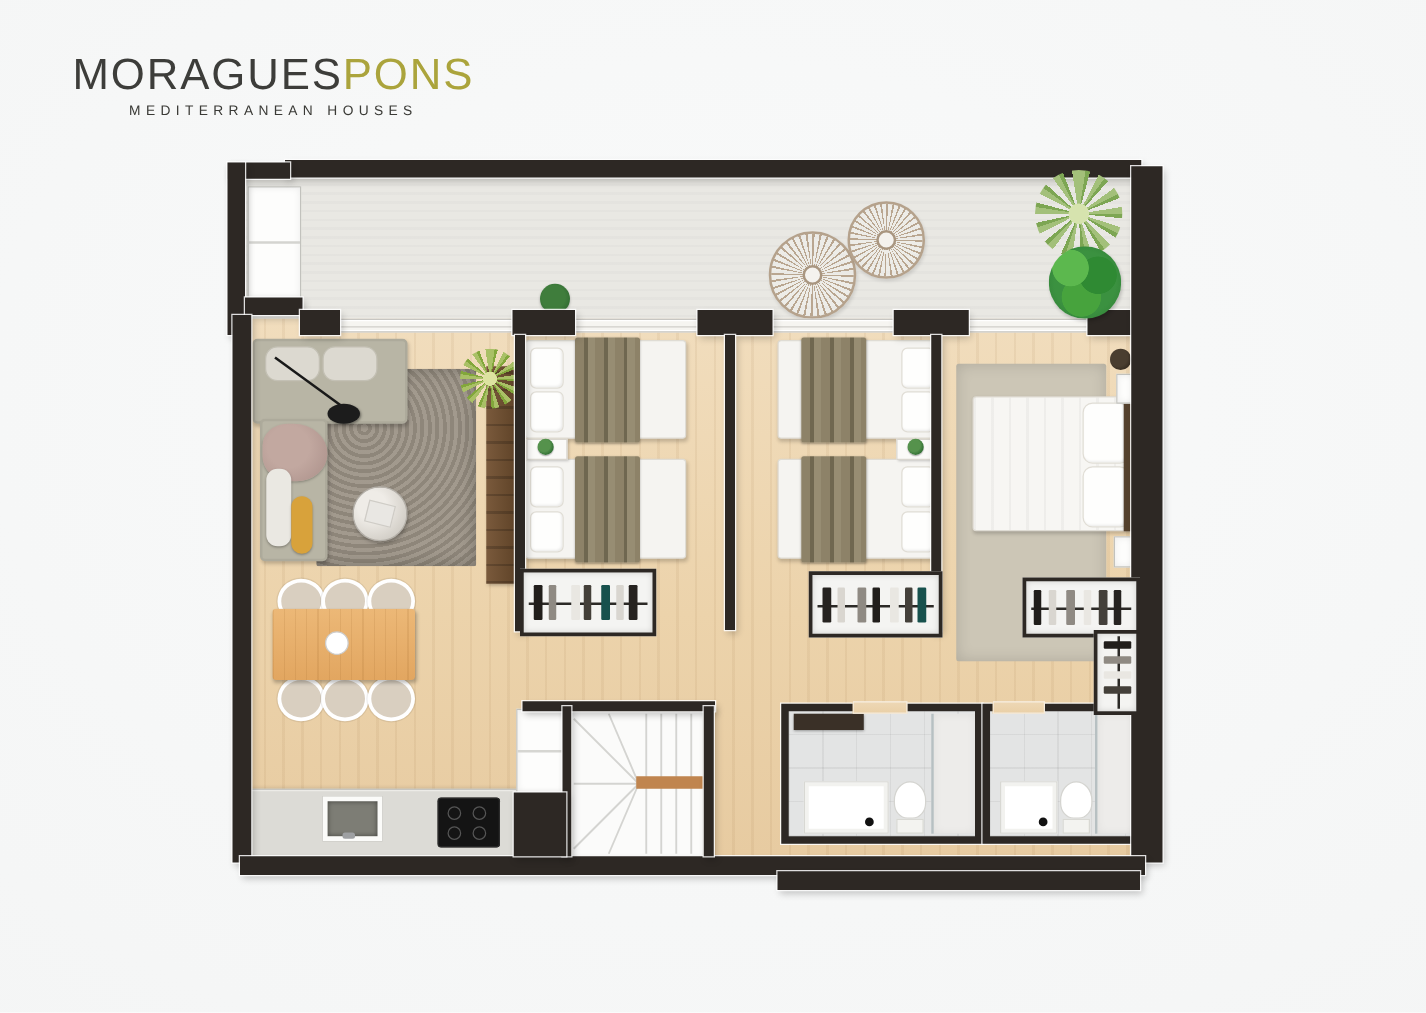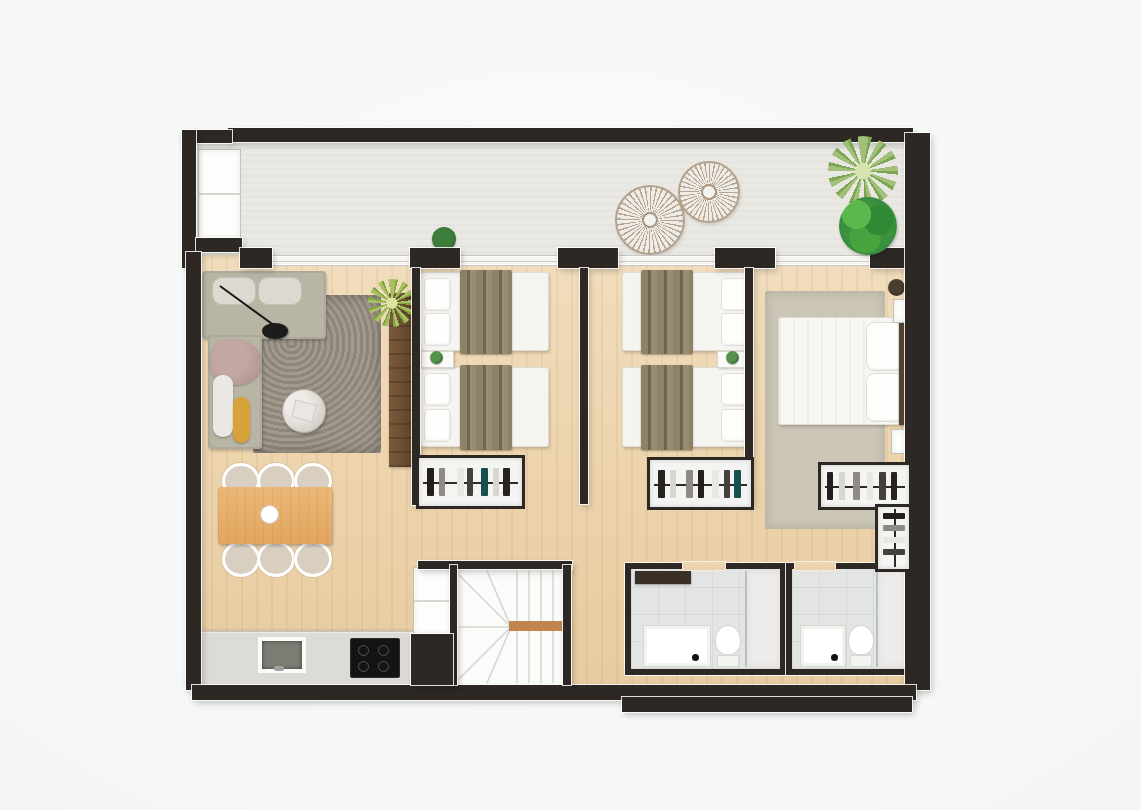--- a/index.html
+++ b/index.html
@@ -76,20 +76,22 @@
   .marble{background:radial-gradient(circle at 35% 35%, #efece7 0 30%, #d6d2cb 70%, #c2beb7 100%);border-radius:50%;border:1px solid #b4b0a9;box-shadow:1px 2px 3px rgba(0,0,0,.25);z-index:2}
   .blanket{position:absolute;background:radial-gradient(circle at 40% 40%, #c2a8a0 0 40%, #a98e88 100%);border-radius:40% 55% 50% 45%;box-shadow:0 1px 2px rgba(0,0,0,.25);z-index:3}
   .bolster{position:absolute;border-radius:9px;box-shadow:0 1px 2px rgba(0,0,0,.3);z-index:3}
   .headboard{position:absolute;background:#55422e;box-shadow:0 0 2px rgba(0,0,0,.4);z-index:2}
   .stool{position:absolute;border-radius:50%;background:radial-gradient(circle at 40% 40%, #4a3e30 0 50%, #241c13 100%);z-index:3}
 </style>
 </head>
 <body>
 
 <div class="logo">
+  <div class="wordmark"><span class="wm-a">MORAGUES</span><span class="wm-b">PONS</span></div>
+  <div class="tagline">MEDITERRANEAN HOUSES</div>
 </div>
 
 <div class="plan">
 
   <div class="abs terrace" style="left:14px;top:15px;width:709px;height:126px"></div>
   <div class="abs wood" style="left:14px;top:128px;width:709px;height:430px"></div>
 
   <div class="abs whitebox" style="left:16px;top:22px;width:41px;height:88px;z-index:2">
     <div class="abs" style="left:0;top:49%;width:100%;height:2px;background:#d4d4d0"></div>
   </div>

